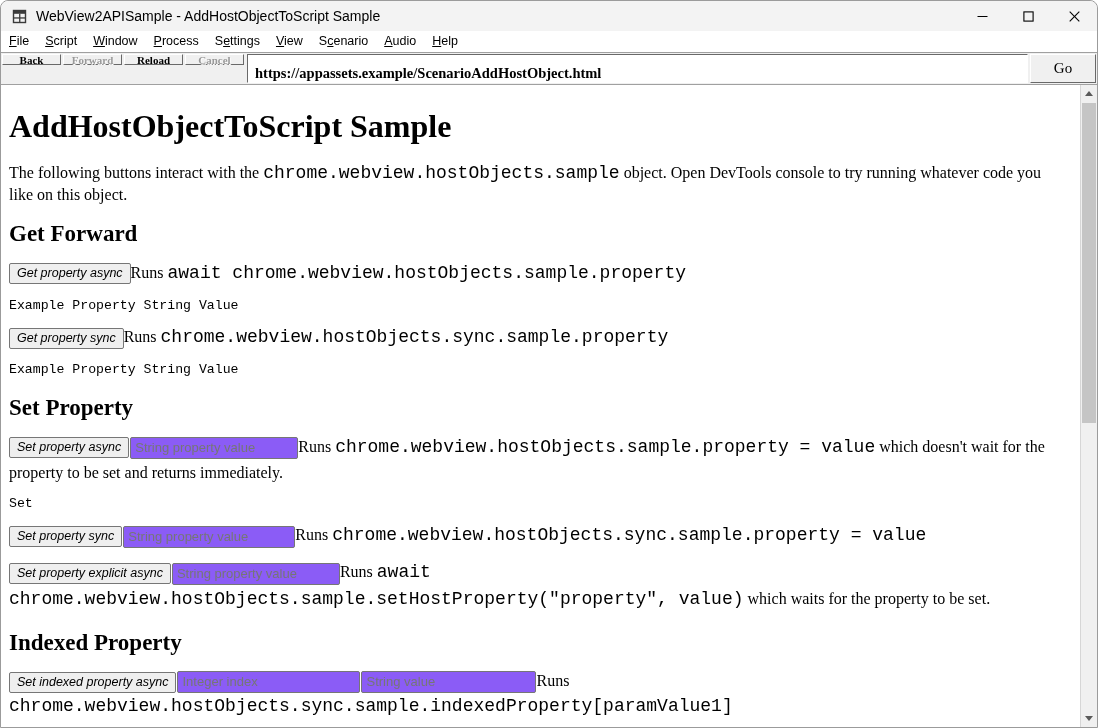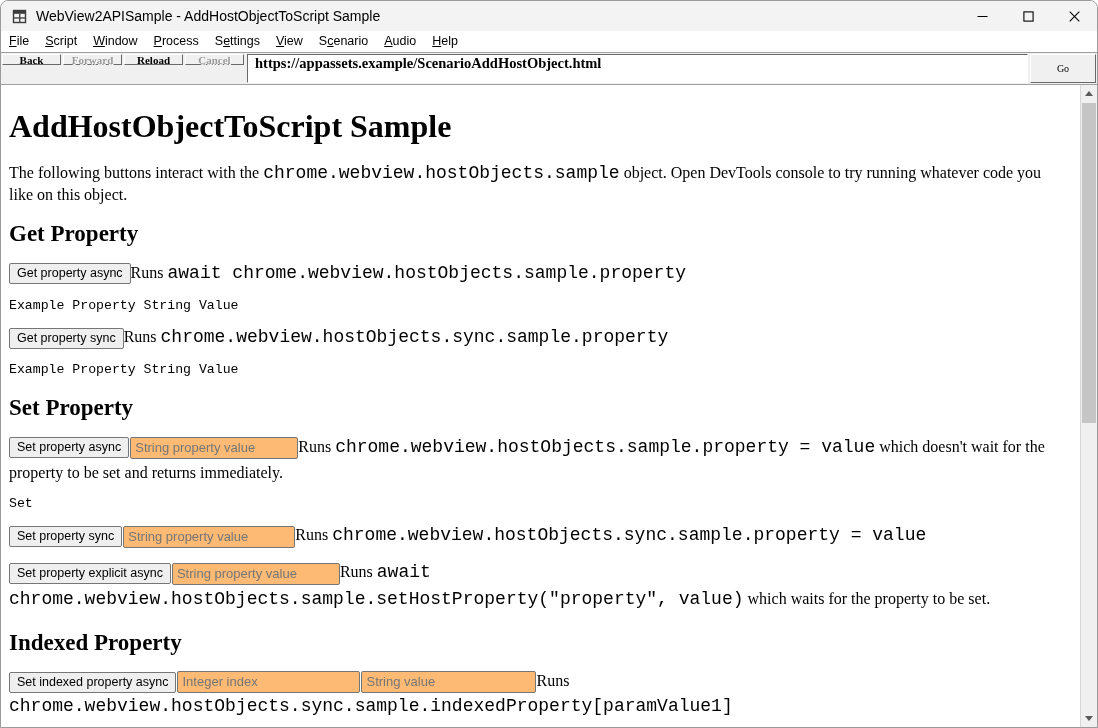--- a/index.html
+++ b/index.html
@@ -125,21 +125,21 @@
   .url-wrap {
     flex: 1;
     margin: 1px 0 1px 2px;
     background: #ffffff;
     border-top: 1px solid #696969;
     border-left: 1px solid #696969;
     border-right: 1px solid #ffffff;
     border-bottom: 1px solid #ffffff;
     box-sizing: border-box;
     display: flex;
-    align-items: flex-start;
+    align-items: flex-end;
     padding-left: 7px;
     overflow: hidden;
   }
   .url-text {
     font-family: "Liberation Serif", serif;
     font-size: 14.5px;
     font-weight: bold;
     color: #000000;
     white-space: nowrap;
   }
@@ -149,21 +149,21 @@
     background: #f0f0f0;
     border-top: 1px solid #ffffff;
     border-left: 1px solid #ffffff;
     border-right: 1px solid #696969;
     border-bottom: 1px solid #696969;
     box-sizing: border-box;
     display: flex;
     align-items: center;
     justify-content: center;
     font-family: "Liberation Serif", serif;
-    font-size: 10px;
+    font-size: 15px;
     color: #000000;
   }
 
   
   .webview {
     flex: 1;
     position: relative;
     background: #ffffff;
     overflow: hidden;
     display: flex;
@@ -221,26 +221,27 @@
     font-family: "Liberation Sans", sans-serif;
     font-size: 12.5px;
     color: #000000;
     background: #efefef;
     border: 1px solid #767676;
     border-radius: 2px;
     padding: 2px 7px 3px 7px;
     margin: 0;
     line-height: normal;
     vertical-align: middle;
+    font-style: italic;
   }
   input.html-input {
     font-family: "Liberation Sans", sans-serif;
     font-size: 13px;
     color: #000000;
-    background: #fdba74;
+    background: #8b5cf6;
     border: 1px solid #767676;
     border-radius: 2px;
     padding: 2px 3px 3px 4px;
     margin: 0 0 0 1px;
     vertical-align: middle;
     box-sizing: border-box;
   }
   input.html-input::placeholder { color: #767676; opacity: 1; }
   input.w-int { width: 183px; }
   input.w-str { width: 168px; }
@@ -345,21 +346,21 @@
 
   <div class="webview">
     <div class="page">
 
       <h1 class="doc-h1">AddHostObjectToScript Sample</h1>
 
       <p class="doc-p">
         <span>The following buttons interact with the </span><code>chrome.webview.hostObjects.sample</code><span> object. Open DevTools console to try running whatever code you like on this object.</span>
       </p>
 
-      <h2 class="doc-h2">Get Property</h2>
+      <h2 class="doc-h2">Get Forward</h2>
 
       <div class="row">
         <button class="html-btn">Get property async</button><span class="desc">Runs </span><code>await </code><code>chrome.webview.hostObjects.sample.property</code>
       </div>
       <div class="outline-block">Example Property String Value</div>
 
       <div class="row">
         <button class="html-btn">Get property sync</button><span class="desc">Runs </span><code>chrome.webview.hostObjects.sync.sample.property</code>
       </div>
       <div class="outline-block">Example Property String Value</div>

